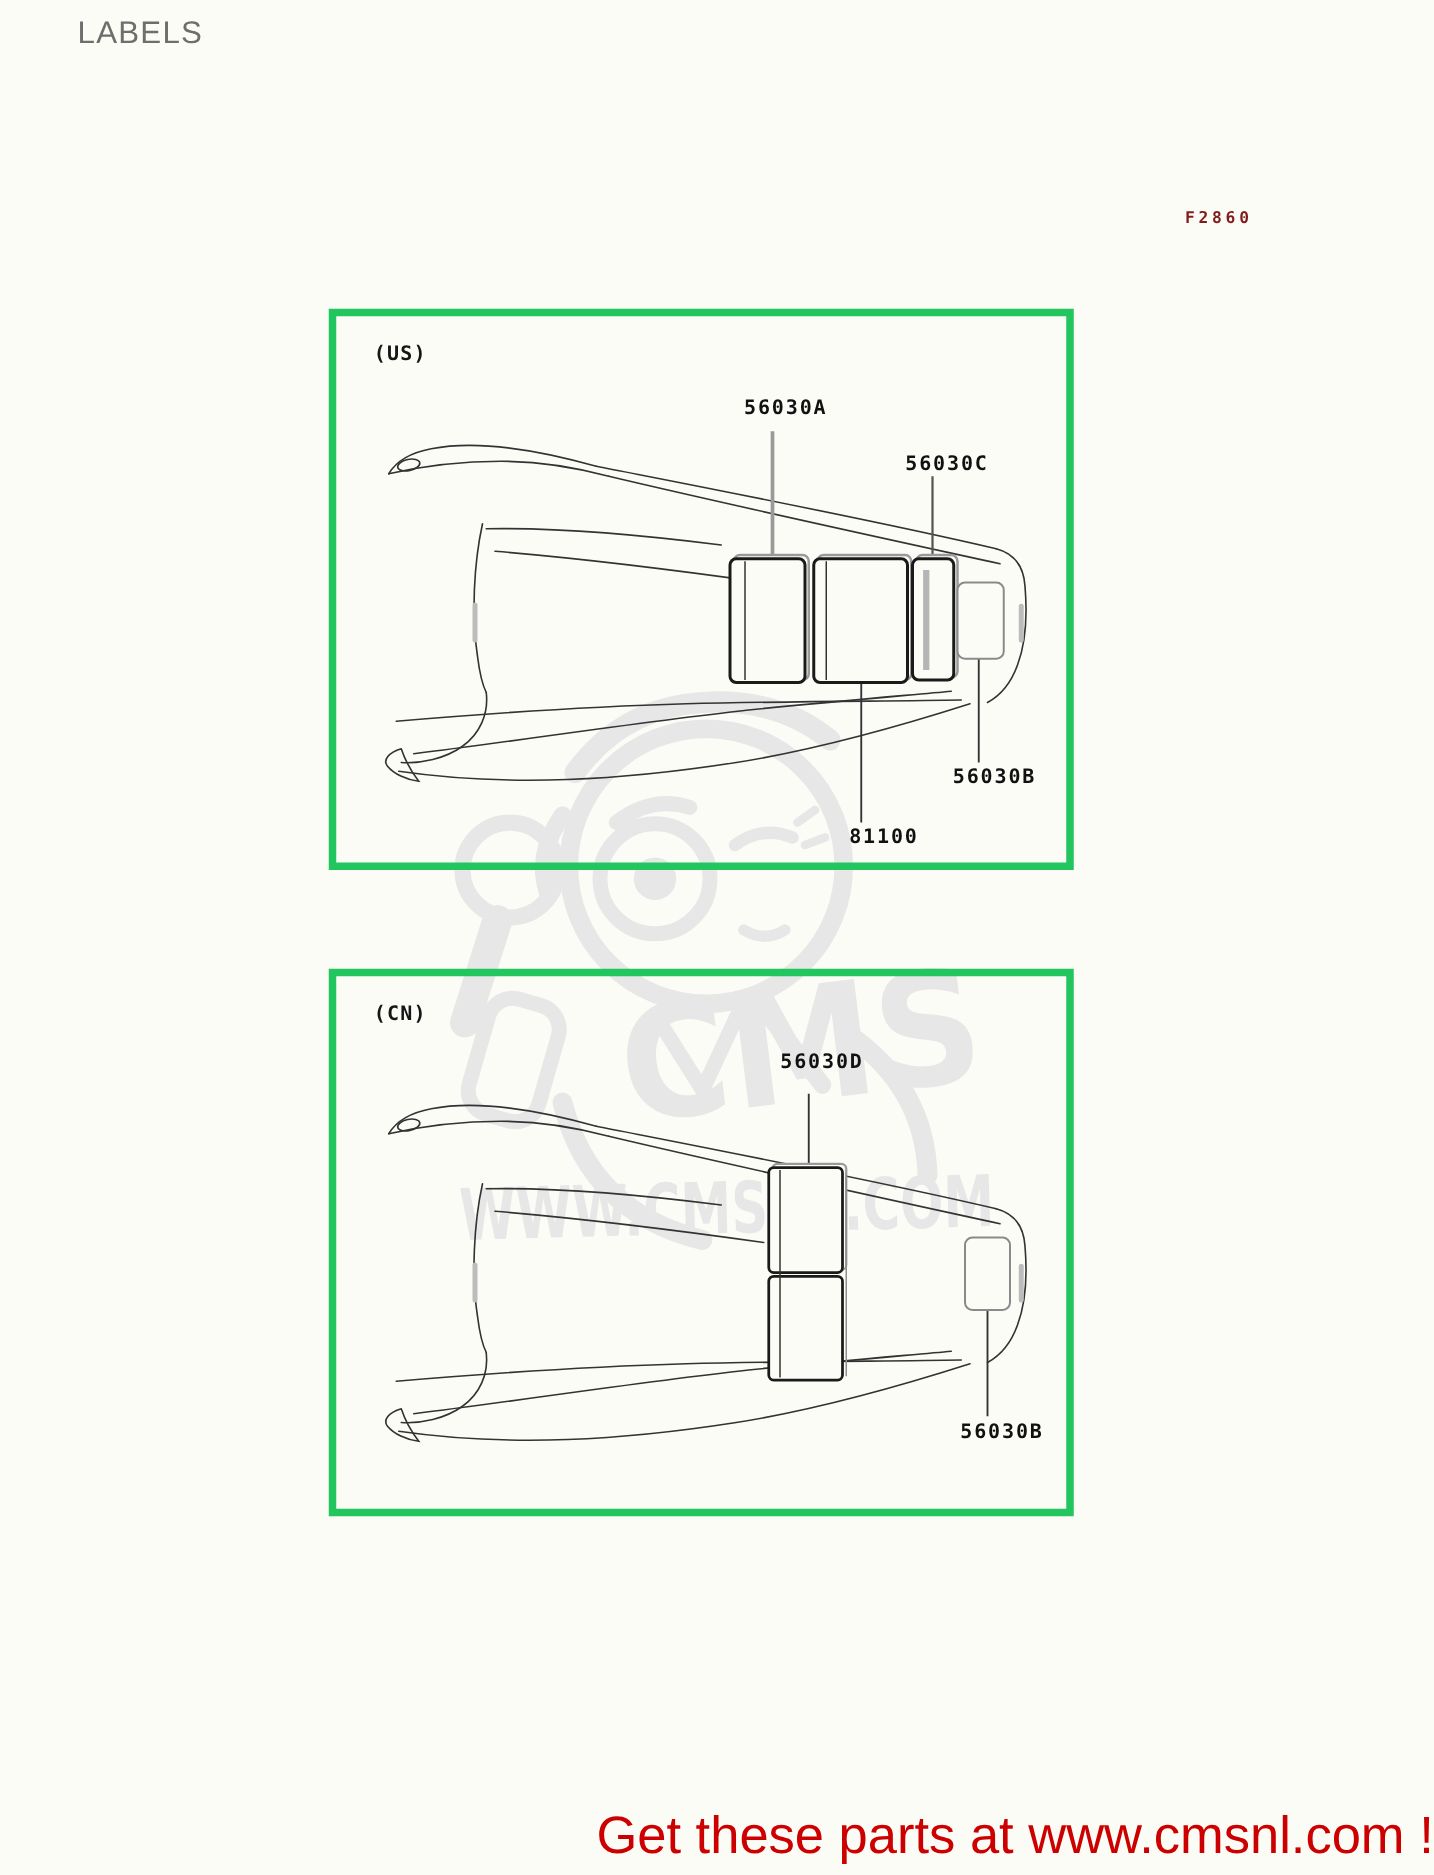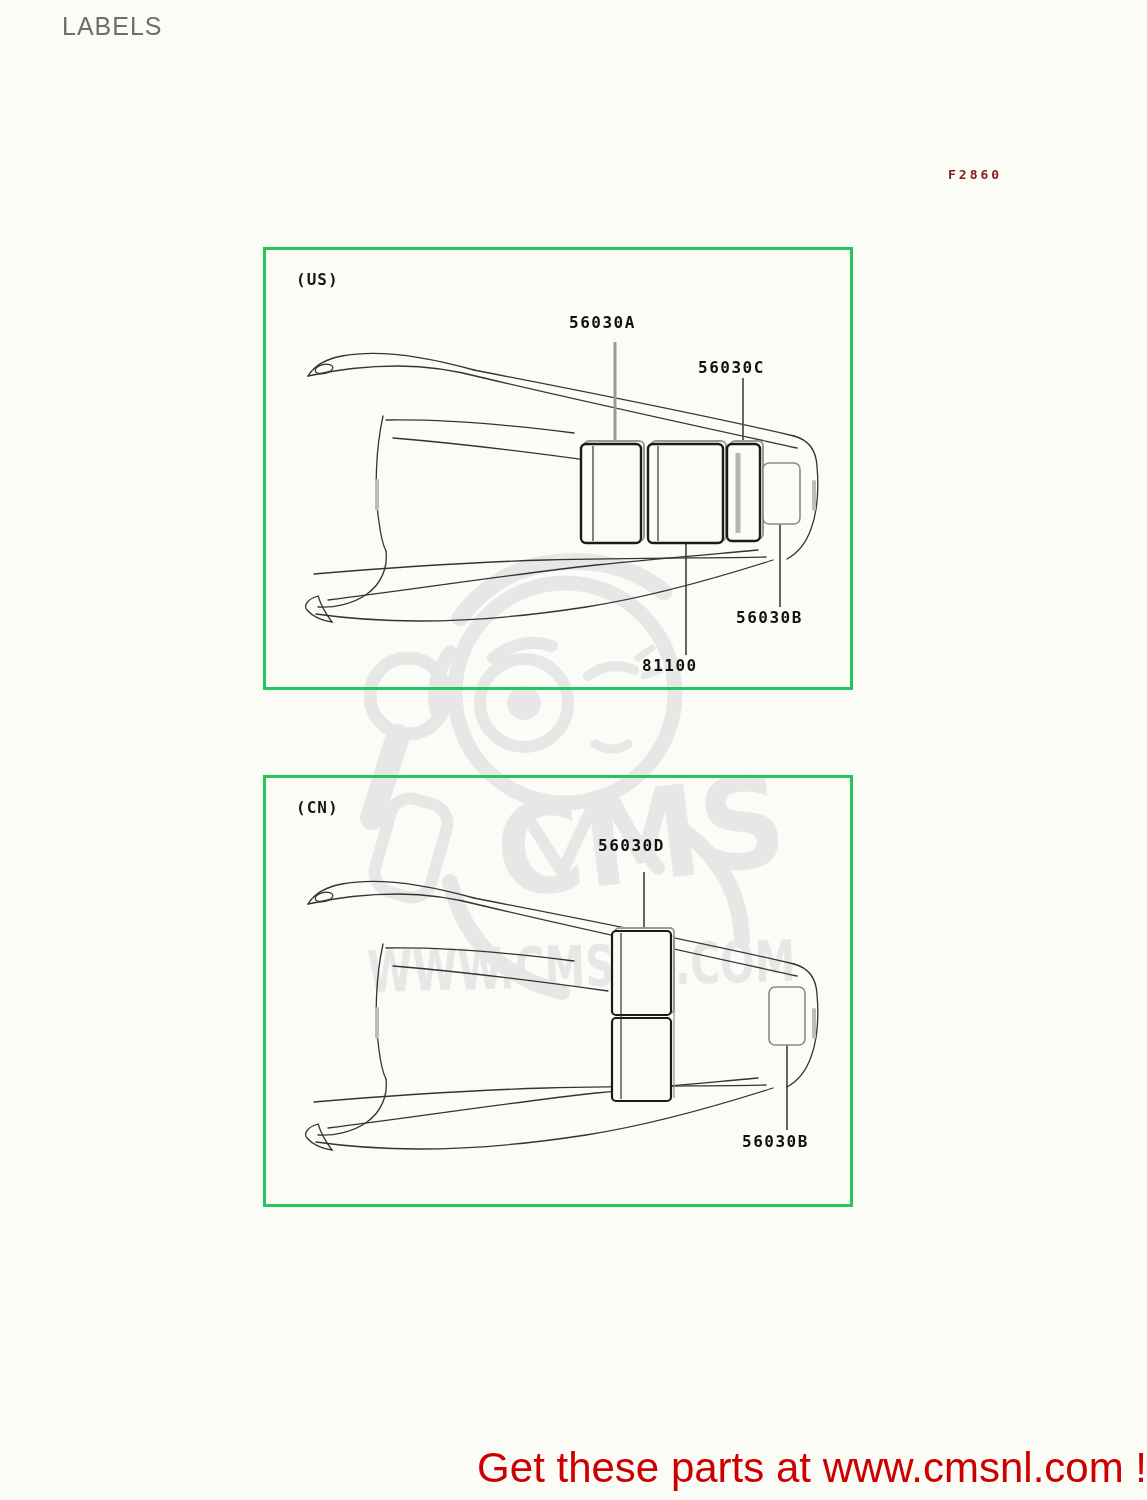--- a/index.html
+++ b/index.html
@@ -12,33 +12,33 @@
     position:absolute;left:22px;top:12px;
     font-size:25px;color:#6e6e6e;letter-spacing:1px;margin-left:40px;
   }
   .figure-code{
     position:absolute;left:948px;top:167px;
     font-family:"DejaVu Sans Mono", monospace;
     font-size:13px;font-weight:bold;letter-spacing:3px;color:#7f1d1d;
   }
   .wm-layer{position:absolute;left:300px;top:500px;width:560px;height:545px;z-index:1;}
   .diagram-box{
-    position:absolute;width:584px;border:3px solid #22c55e;z-index:2;
+    position:absolute;width:584px;border:6px solid #22c55e;z-index:2;
     background:transparent;
   }
   .box-us{left:263px;top:247px;height:437px;}
   .box-cn{left:263px;top:775px;height:426px;}
   .diagram-box svg.art{position:absolute;left:0;top:0;}
   .region-label{
     position:absolute;left:30px;top:20px;
     font-family:"DejaVu Sans Mono", monospace;
     font-size:16px;font-weight:bold;letter-spacing:1px;color:#161616;
   }
   .part-label{
-    position:absolute;width:90px;text-align:left;
+    position:absolute;width:90px;text-align:right;
     font-family:"DejaVu Sans Mono", monospace;
     font-size:16px;font-weight:bold;letter-spacing:1.5px;color:#111;
     white-space:nowrap;
   }
   .footer-ad{
     position:absolute;left:0;top:1444px;width:1147px;
     text-align:right;font-size:42px;color:#cc0000;
     font-family:Liberation Sans, sans-serif;
   }
   .wm-text{font-family:"DejaVu Sans", sans-serif;font-weight:bold;}

